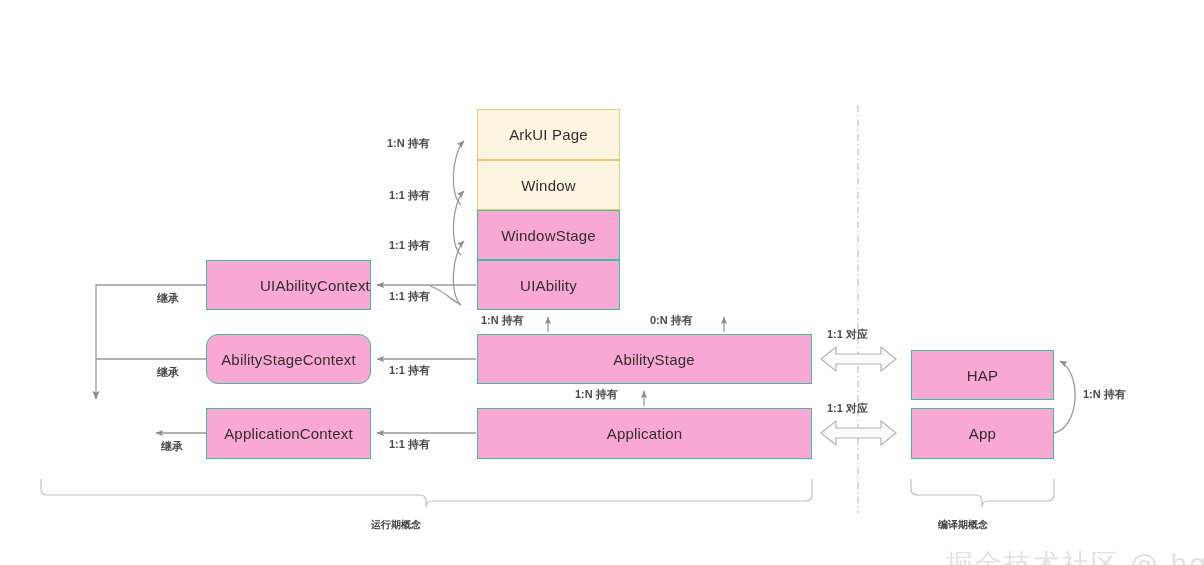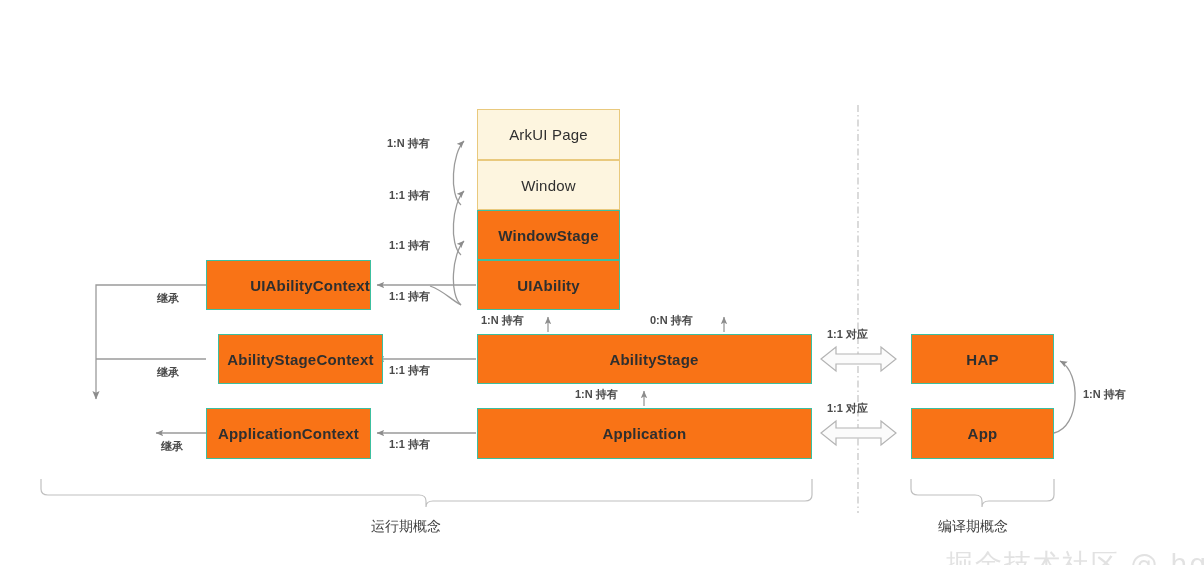--- a/index.html
+++ b/index.html
@@ -15,43 +15,42 @@
   .node{
     position:absolute;
     box-sizing:border-box;
     display:flex;align-items:center;justify-content:center;
     font-size:15px;
     color:#2f2f2f;
     letter-spacing:.2px;
     white-space:nowrap;
   }
   .node.green{
-    background:#f97316;
+    background:#f9a8d4;
     border:1.5px solid #3cbfa0;
-    font-weight:bold;
   }
   .node.yellow{
     background:#fdf5df;
     border:1.5px solid #e9c97d;
   }
   
   .stack-mid{border-top:none;}
   .lbl-cn{
     position:absolute;
     font-size:11px;
     color:#4a4a4a;
     white-space:nowrap;
     font-weight:bold;
   }
   .caption{
     position:absolute;
-    font-size:14px;
+    font-size:10px;
     color:#3f3f3f;
     white-space:nowrap;
-    font-weight:normal;
+    font-weight:bold;
   }
   .watermark{
     position:absolute;
     font-size:27px;
     color:#e2e2e2;
     letter-spacing:2px;
     white-space:nowrap;
     font-family:"DejaVu Sans",sans-serif;
   }
 </style>
@@ -138,30 +137,30 @@
   </div>
 
   <div class="node green" style="left:477px;top:381px;width:335px;height:51px;">
     <span>Application</span>
   </div>
 
   <div class="node green" style="left:206px;top:233px;width:165px;height:50px;justify-content:flex-end;">
     <span>UIAbilityContext</span>
   </div>
 
-  <div class="node green" style="left:218px;top:307px;width:165px;height:50px;">
+  <div class="node green" style="left:206px;top:307px;width:165px;height:50px;border-radius:12px;">
     <span>AbilityStageContext</span>
   </div>
 
   <div class="node green" style="left:206px;top:381px;width:165px;height:51px;">
     <span>ApplicationContext</span>
   </div>
 
 
-  <div class="node green" style="left:911px;top:307px;width:143px;height:50px;">
+  <div class="node green" style="left:911px;top:323px;width:143px;height:50px;">
     <span>HAP</span>
   </div>
 
   <div class="node green" style="left:911px;top:381px;width:143px;height:51px;">
     <span>App</span>
   </div>
 
   <div class="lbl-cn" style="left:387px;top:109px;">1:N 持有</div>
 
   <div class="lbl-cn" style="left:389px;top:161px;">1:1 持有</div>

